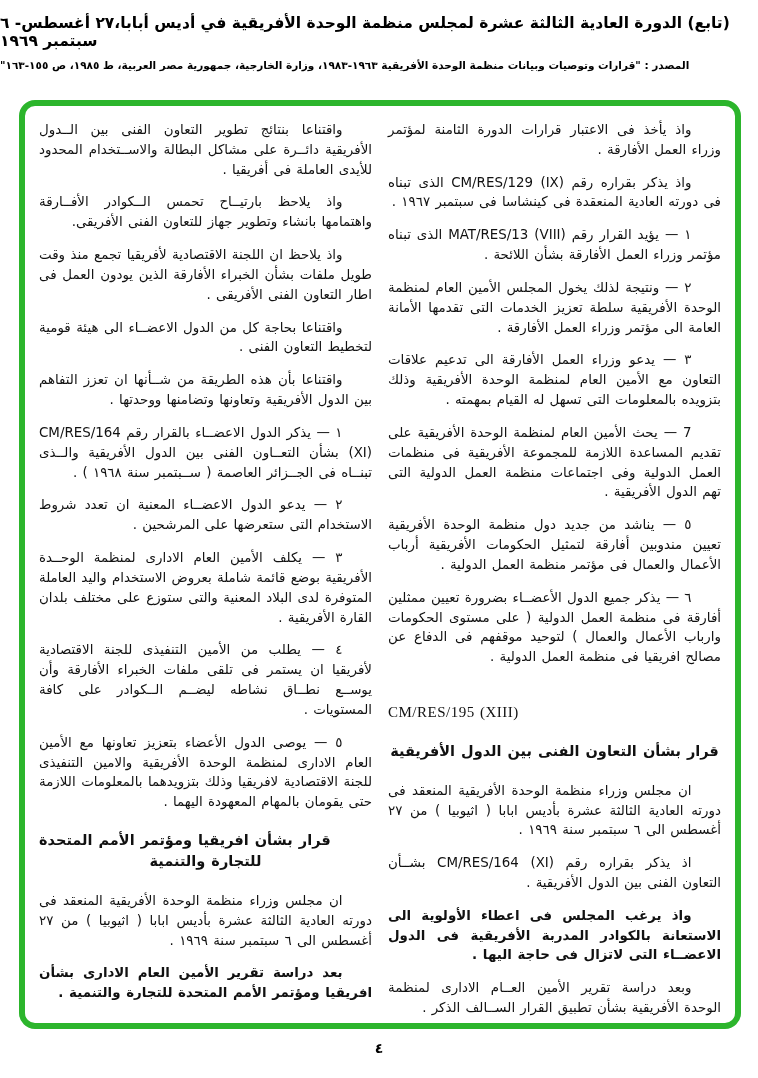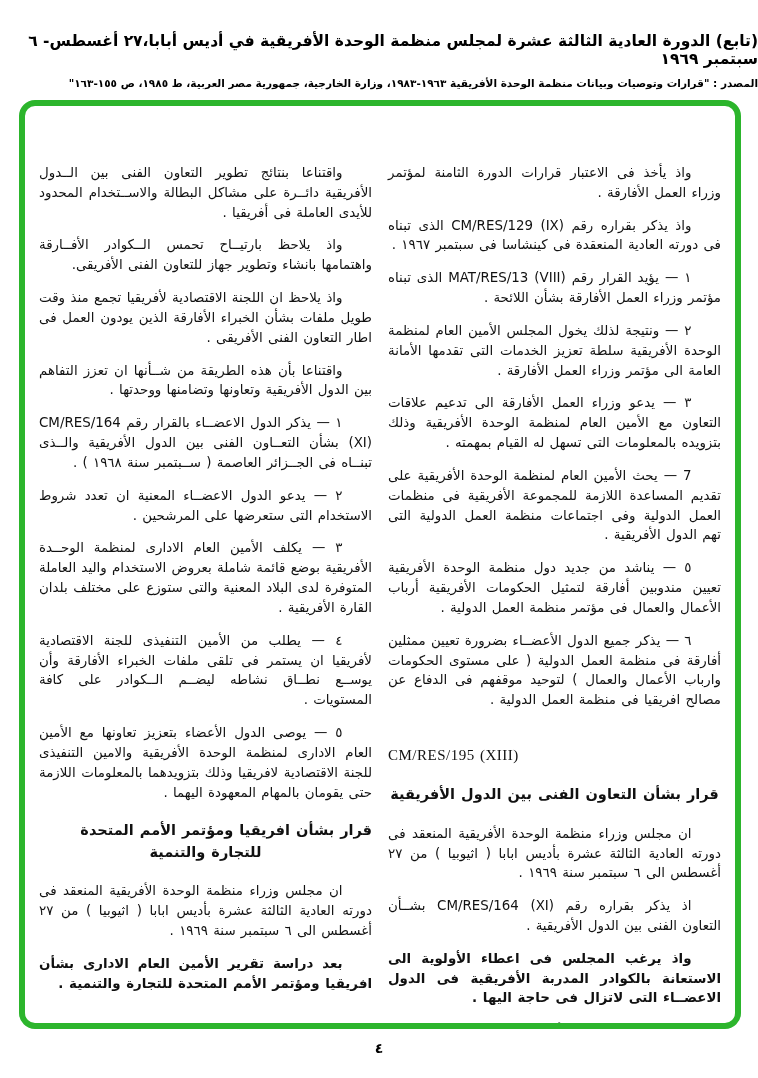--- a/index.html
+++ b/index.html
@@ -10,22 +10,22 @@
   .page {
     position: relative;
     width: 758px;
     height: 1078px;
     background: #ffffff;
     overflow: hidden;
     font-family: "DejaVu Sans", sans-serif;
     color: #111111;
   }
   .header {
-    text-align: right;
-    padding-top: 32px;
+    text-align: left;
+    padding-top: 14px;
     direction: rtl;
   }
   .header-title {
     font-size: 15.5px;
     font-weight: bold;
     letter-spacing: 0;
     color: #000000;
   }
   .header-source {
     margin-top: 9px;
@@ -49,38 +49,37 @@
     direction: rtl;           
     display: flex;
     gap: 16px;
     padding: 14px 14px 10px 14px;
     height: 100%;
     box-sizing: border-box;
   }
   .col {
     flex: 1 1 0;
     min-width: 0;
-    margin-top: 43px;
   }
   .para {
     direction: rtl;
     text-align: justify;
     text-align-last: right;
     font-size: 13.4px;
     line-height: 1.48;
     margin: 0 0 13px 0;
     text-indent: 2.2em;
     word-spacing: 1px;
   }
   .para.bold {
     font-weight: bold;
   }
   .para.heading {
     font-weight: bold;
-    text-align: right;
+    text-align: left;
     text-align-last: center;
     text-indent: 0;
     font-size: 14.5px;
     margin: 18px 0 18px 0;
   }
   .para.code {
     direction: ltr;
     text-align: right;
     text-align-last: left;
     text-indent: 0;
@@ -127,20 +126,21 @@
           <p class="para heading">قرار بشأن التعاون الفنى بين الدول الأفريقية</p>
           <p class="para normal">ان مجلس وزراء منظمة الوحدة الأفريقية المنعقد فى دورته العادية الثالثة عشرة بأديس ابابا ( اثيوبيا ) من ٢٧ أغسطس الى ٦ سبتمبر سنة ١٩٦٩ .</p>
           <p class="para normal">اذ يذكر بقراره رقم (CM/RES/164 (XI بشــأن التعاون الفنى بين الدول الأفريقية .</p>
           <p class="para bold">واذ يرغب المجلس فى اعطاء الأولوية الى الاستعانة بالكوادر المدربة الأفريقية فى الدول الاعضــاء التى لاتزال فى حاجة اليها .</p>
           <p class="para normal">وبعد دراسة تقرير الأمين العــام الادارى لمنظمة الوحدة الأفريقية بشأن تطبيق القرار الســالف الذكر .</p>
         </div>
       <div class="col" id="col-left">
           <p class="para normal">واقتناعا بنتائج تطوير التعاون الفنى بين الــدول الأفريقية دائــرة على مشاكل البطالة والاســتخدام المحدود للأيدى العاملة فى أفريقيا .</p>
           <p class="para normal">واذ يلاحظ بارتيــاح تحمس الــكوادر الأفــارقة واهتمامها بانشاء وتطوير جهاز للتعاون الفنى الأفريقى.</p>
           <p class="para normal">واذ يلاحظ ان اللجنة الاقتصادية لأفريقيا تجمع منذ وقت طويل ملفات بشأن الخبراء الأفارقة الذين يودون العمل فى اطار التعاون الفنى الأفريقى .</p>
+          <p class="para normal">واقتناعا بحاجة كل من الدول الاعضــاء الى هيئة قومية لتخطيط التعاون الفنى .</p>
           <p class="para normal">واقتناعا بأن هذه الطريقة من شــأنها ان تعزز التفاهم بين الدول الأفريقية وتعاونها وتضامنها ووحدتها .</p>
           <p class="para normal">١ — يذكر الدول الاعضــاء بالقرار رقم CM/RES/164 (XI) بشأن التعــاون الفنى بين الدول الأفريقية والــذى تبنــاه فى الجــزائر العاصمة ( ســبتمبر سنة ١٩٦٨ ) .</p>
           <p class="para normal">٢ — يدعو الدول الاعضــاء المعنية ان تعدد شروط الاستخدام التى ستعرضها على المرشحين .</p>
           <p class="para normal">٣ — يكلف الأمين العام الادارى لمنظمة الوحــدة الأفريقية بوضع قائمة شاملة بعروض الاستخدام واليد العاملة المتوفرة لدى البلاد المعنية والتى ستوزع على مختلف بلدان القارة الأفريقية .</p>
           <p class="para normal">٤ — يطلب من الأمين التنفيذى للجنة الاقتصادية لأفريقيا ان يستمر فى تلقى ملفات الخبراء الأفارقة وأن يوســع نطــاق نشاطه ليضــم الــكوادر على كافة المستويات .</p>
           <p class="para normal">٥ — يوصى الدول الأعضاء بتعزيز تعاونها مع الأمين العام الادارى لمنظمة الوحدة الأفريقية والامين التنفيذى للجنة الاقتصادية لافريقيا وذلك بتزويدهما بالمعلومات اللازمة حتى يقومان بالمهام المعهودة اليهما .</p>
           <p class="para heading">قرار بشأن افريقيا ومؤتمر الأمم المتحدة للتجارة والتنمية</p>
           <p class="para normal">ان مجلس وزراء منظمة الوحدة الأفريقية المنعقد فى دورته العادية الثالثة عشرة بأديس ابابا ( اثيوبيا ) من ٢٧ أغسطس الى ٦ سبتمبر سنة ١٩٦٩ .</p>
           <p class="para bold">بعد دراسة تقرير الأمين العام الادارى بشأن افريقيا ومؤتمر الأمم المتحدة للتجارة والتنمية .</p>
         </div>

